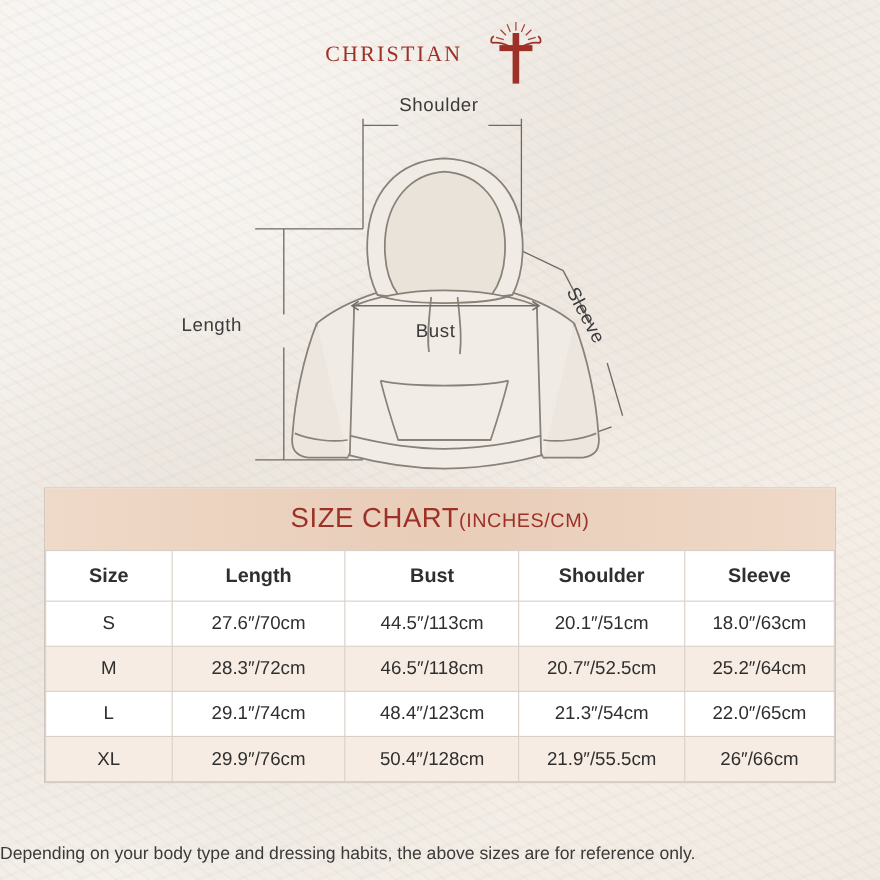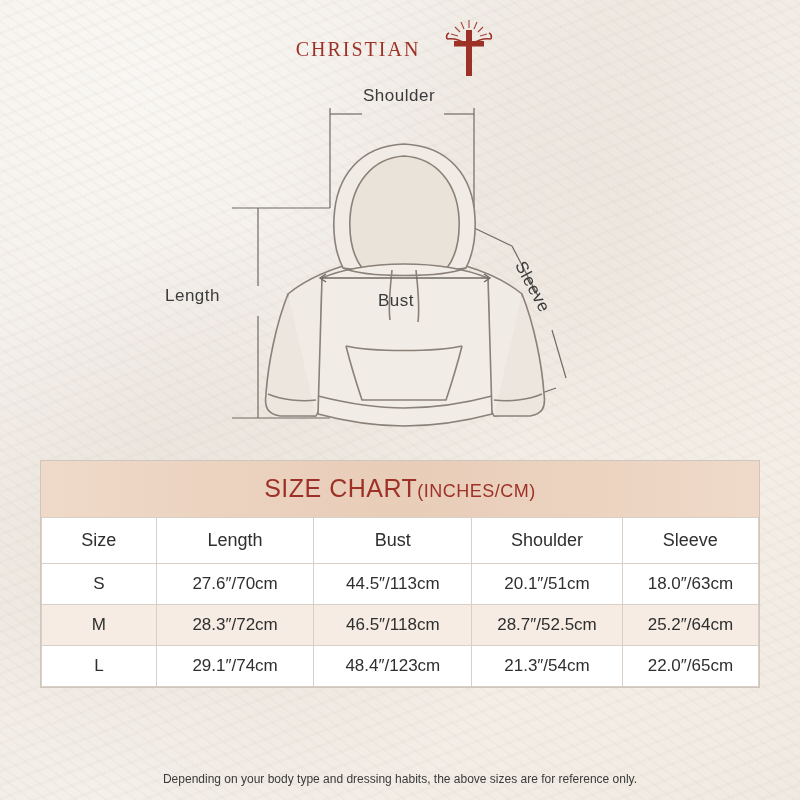--- a/index.html
+++ b/index.html
@@ -59,21 +59,21 @@
   #lbl-length { left: 165px; top: 208px; }
   #lbl-sleeve {
     left: 528px; top: 180px;
     transform: rotate(62deg);
     transform-origin: left top;
   }
 
   
   .chart {
     position: absolute;
-    left: 40px; top: 460px;
+    left: 40px; top: 443px;
     width: 720px;
     border: 1px solid #cfc6bd;
     background: #ffffff;
   }
   .chart-title {
     background: linear-gradient(90deg, #efd9c8 0%, #e8cdb8 50%, #efd9c8 100%);
     text-align: center;
     padding: 13px 0 14px;
     color: #9e3127;
     font-size: 25px;
@@ -83,34 +83,33 @@
   .chart-title .sub { font-size: 18px; }
   table { border-collapse: collapse; width: 100%; }
   th, td {
     border: 1px solid #d8cfc6;
     text-align: center;
     font-size: 17px;
     color: #2f2f2f;
     font-family: "Liberation Sans", sans-serif;
     padding: 10px 2px;
   }
-  thead th { font-weight: normal; font-size: 18px; padding: 12px 2px; }
+  thead th { font-weight: bold; font-size: 18px; padding: 12px 2px; }
   tbody tr:nth-child(odd) { background: #ffffff; }
   tbody tr:nth-child(even) { background: #f6ece3; }
   col.c0 { width: 16%; }
   col.c1 { width: 22%; }
   col.c2 { width: 22%; }
   col.c3 { width: 21%; }
   col.c4 { width: 19%; }
   .inch { font-family: Liberation Sans, sans-serif; }
   .note {
     position: absolute;
     left: 0; right: 0; bottom: 14px;
-    text-align: center;
-    font-size: 12px;
+    font-size: 16px;
     color: #3a3a3a;
   }
 </style>
 </head>
 <body>
 
 <div class="page">
   <div class="texture"></div>
 
   <div class="brand">
@@ -225,28 +224,35 @@
           <td>S</td>
           <td class="inch">27.6″/70cm</td>
           <td class="inch">44.5″/113cm</td>
           <td class="inch">20.1″/51cm</td>
           <td class="inch">18.0″/63cm</td>
         </tr>
         <tr>
           <td>M</td>
           <td class="inch">28.3″/72cm</td>
           <td class="inch">46.5″/118cm</td>
-          <td class="inch">28.7″/52.5cm</td>
+          <td class="inch">20.7″/52.5cm</td>
           <td class="inch">25.2″/64cm</td>
         </tr>
         <tr>
           <td>L</td>
           <td class="inch">29.1″/74cm</td>
           <td class="inch">48.4″/123cm</td>
           <td class="inch">21.3″/54cm</td>
           <td class="inch">22.0″/65cm</td>
         </tr>
+        <tr>
+          <td>XL</td>
+          <td class="inch">29.9″/76cm</td>
+          <td class="inch">50.4″/128cm</td>
+          <td class="inch">21.9″/55.5cm</td>
+          <td class="inch">26″/66cm</td>
+        </tr>
       </tbody>
     </table>
   </div>
 
   <div class="note">Depending on your body type and dressing habits, the above sizes are for reference only.</div>
 </div>
 
 </body></html>

